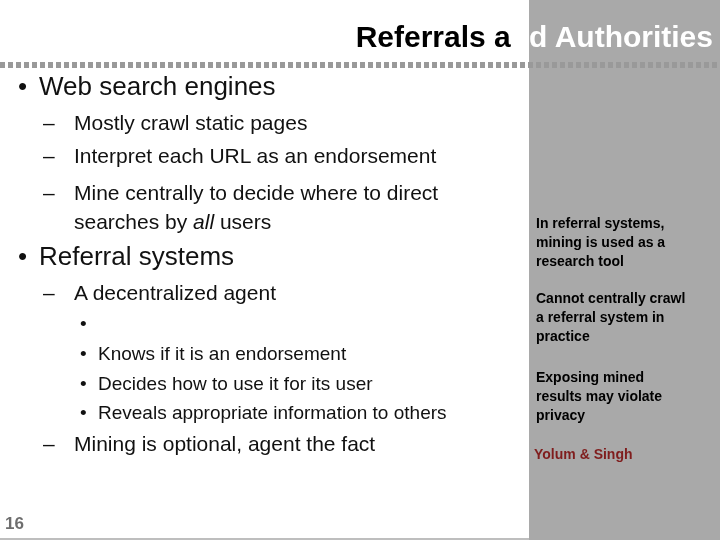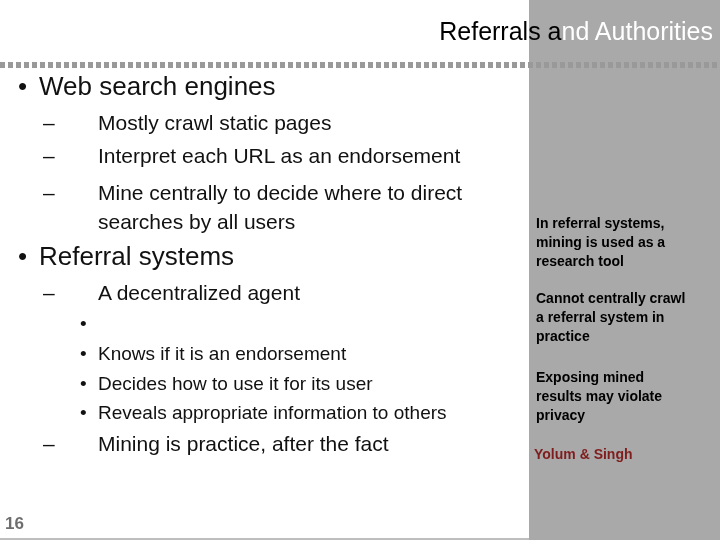--- a/index.html
+++ b/index.html
@@ -29,41 +29,41 @@
     position:absolute;left:0;bottom:0;width:720px;height:2px;
     background:var(--bottom-line);
   }
   
   .dotted-rule{
     position:absolute;left:0;right:0;top:62px;height:6px;
     background:repeating-linear-gradient(90deg,var(--dot-gray) 0 5px,transparent 5px 8px);
   }
   
   .title{
-    position:absolute;top:17px;right:7px;
-    font-size:25px;line-height:28px;font-weight:normal;
+    position:absolute;top:23px;right:7px;
+    font-size:30px;line-height:28px;font-weight:bold;
     white-space:nowrap;letter-spacing:0;
   }
   .title .t-black{color:var(--title-black);}
   .title .t-white{color:var(--title-white);}
   
   .r{position:absolute;left:0;width:529px;color:var(--body-text);}
   .l1{font-size:26px;line-height:30px;}
   .l2{font-size:21px;line-height:29px;}
   .l3{font-size:19px;line-height:29px;}
   .r .bullet{position:absolute;top:0;}
   .l1 .bullet{left:18px;}
   .l2 .bullet{left:43px;}
   .l3 .bullet{left:80px;}
   .l1 .txt{margin-left:39px;}
-  .l2 .txt{margin-left:98px;}
+  .l2 .txt{margin-left:74px;}
   .l3 .txt{margin-left:98px;}
   .txt{white-space:nowrap;}
   .txt.wrap{white-space:pre-line;width:430px;}
-  .italic{}
+  .italic{font-style:italic;}
   
   .row-0{top:71px;}
   .row-1{top:108px;}
   .row-2{top:141px;}
   .row-3{top:178px;}
   .row-4{top:241px;}
   .row-5{top:278px;}
   .row-6{top:309px;}
   .row-7{top:339px;}
   .row-8{top:369px;}
@@ -161,18 +161,18 @@
     <div class="txt">Decides how to use it for its user</div>
   </div>
 
   <div class="r l3 row-9">
     <span class="bullet">•</span>
     <div class="txt">Reveals appropriate information to others</div>
   </div>
 
   <div class="r l2 row-10">
     <span class="bullet">–</span>
-    <div class="txt">Mining is practice, after the fact</div>
+    <div class="txt">Mining is optional, agent the fact</div>
   </div>
 
   <div class="page-number">16</div>
 
 </div>
 
 </body></html>

